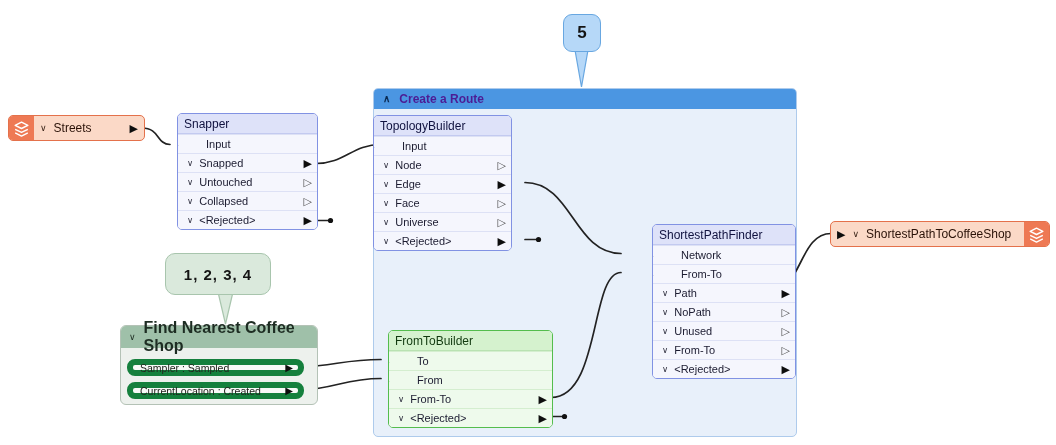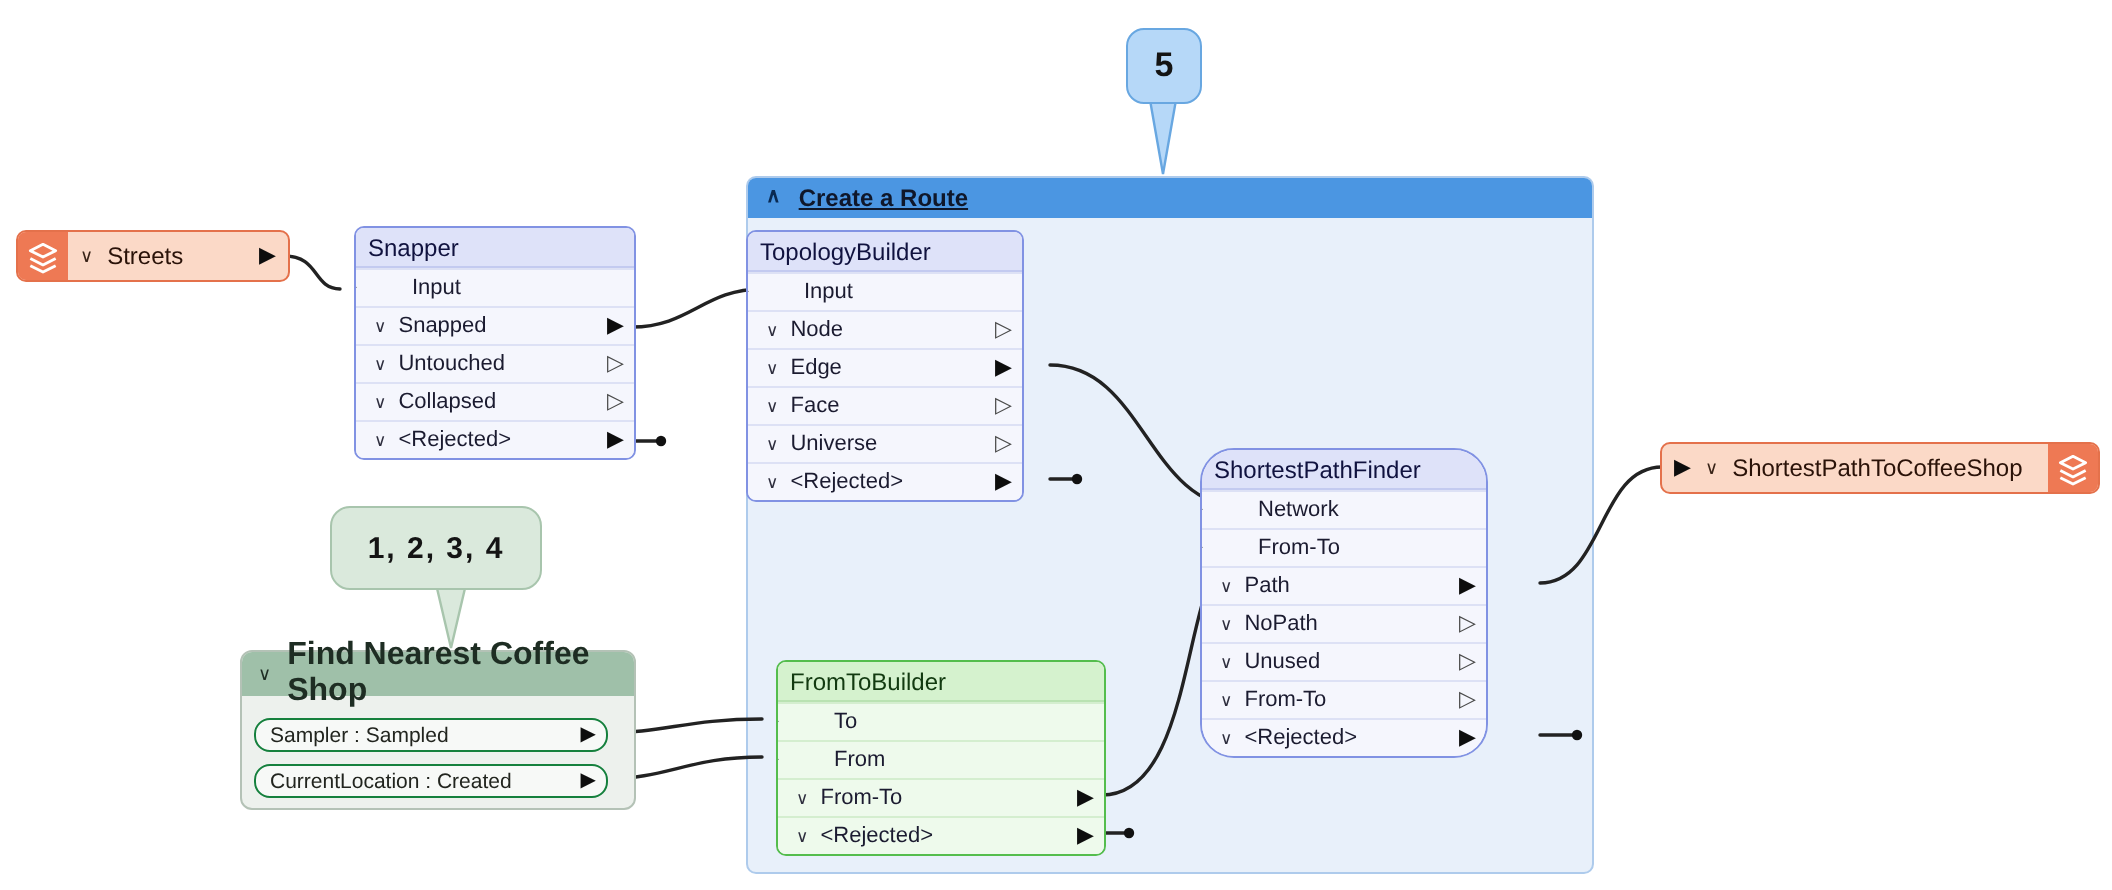--- a/index.html
+++ b/index.html
@@ -4,21 +4,21 @@
 <style>
   html,body{margin:0;padding:0;background:#fff;font-family:"Liberation Sans",sans-serif;}
   #canvas{position:relative;width:1056px;height:445px;background:#ffffff;overflow:hidden;}
 
   
   .bookmark{position:absolute;left:373px;top:88px;width:424px;height:349px;
     background:#e8f0fa;border:1px solid #aecbec;border-radius:5px;box-sizing:border-box;}
   .bookmark-hdr{height:20px;background:#4b96e2;border-radius:4px 4px 0 0;
     display:flex;align-items:center;gap:9px;padding-left:9px;}
   .bookmark-hdr .caret{font-size:10px;color:#0a2a52;font-weight:bold;line-height:1;}
-  .bookmark-title{font-size:12px;color:#0f172a;font-weight:bold;text-decoration:underline;}
+  .bookmark-title{font-size:12px;color:#4c1d95;font-weight:bold;}
 
   
   .t-node{position:absolute;border:1.5px solid #8192e3;border-radius:5px;
     background:#f5f6fd;box-sizing:content-box;overflow:hidden;font-size:11px;}
   .t-node.green{border-color:#54bd4d;}
   .t-hdr{height:20px;line-height:20px;padding:0 6px;background:#dee2f9;
     border-bottom:1px solid #c3caf0;color:#10123f;font-size:12px;box-sizing:border-box;}
   .t-node.green .t-hdr{background:#d5f2ce;border-bottom-color:#b9e2b2;color:#123a10;}
   .t-row{position:relative;height:19px;display:flex;align-items:center;
     padding:0 5px 0 9px;box-sizing:border-box;background:#f5f6fd;border-top:1px solid #dde1f5;}
@@ -43,21 +43,21 @@
   .ft .port{font-size:11px;color:#0d0d0d;line-height:1;}
   .ft .port.right{margin-left:auto;}
 
   
   .collapsed-bm{position:absolute;left:120px;top:325px;width:198px;height:80px;
     background:#edf1ed;border:1px solid #b4c2b6;border-radius:6px;box-sizing:border-box;}
   .collapsed-hdr{height:22px;background:#9fc0a9;border-radius:5px 5px 0 0;
     display:flex;align-items:center;gap:8px;padding-left:8px;}
   .collapsed-hdr .chev{font-size:9px;color:#1e2d23;margin:0;}
   .collapsed-title{font-size:16px;color:#1e2d23;font-weight:bold;}
-  .cb-row{position:relative;margin:0 0 0 6px;width:177px;height:17px;border:1px solid #15803d;
+  .cb-row{position:relative;margin:0 0 0 6px;width:177px;height:17px;border:6px solid #15803d;
     border-radius:8px;background:#f7f9f7;display:flex;align-items:center;
     padding:0 5px 0 7px;box-sizing:border-box;text-align:center;}
   .cb-row .lbl{font-size:10.5px;color:#22251f;white-space:nowrap;}
   .cb-row .out{font-size:10px;}
   .cb-row1{margin-top:11px;}
   .cb-row2{margin-top:6px;}
 
   
   .callout{position:absolute;display:flex;align-items:center;justify-content:center;
     box-sizing:border-box;font-weight:bold;color:#141414;}
@@ -185,21 +185,21 @@
         <span class="lbl">Universe</span>
         <span class="out hollow">▷</span>
       </div>
       <div class="t-row">
         <span class="chev">∨</span>
         <span class="lbl">&lt;Rejected&gt;</span>
         <span class="out filled">▶</span>
       </div>
     </div>
 
-    <div class="t-node" style="left:600px;top:224px;width:142px;border-radius:17px;">
+    <div class="t-node" style="left:652px;top:224px;width:142px;">
       <div class="t-hdr">ShortestPathFinder</div>
       <div class="t-row">
         <span class="in-arrow">▶</span>
         <span class="lbl">Network</span>
       </div>
       <div class="t-row">
         <span class="in-arrow">▶</span>
         <span class="lbl">From-To</span>
       </div>
       <div class="t-row">

